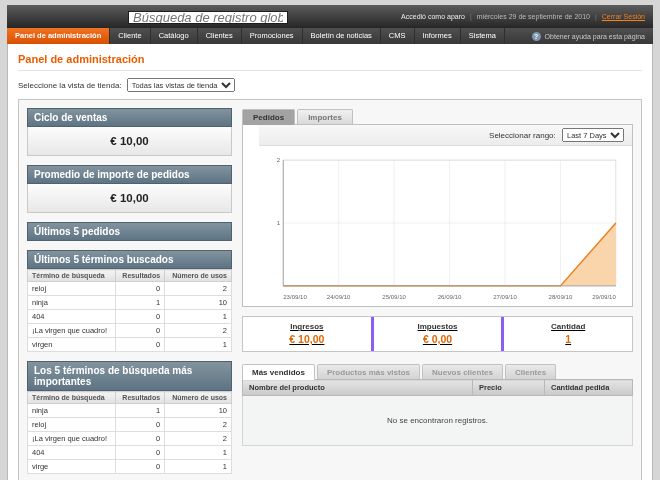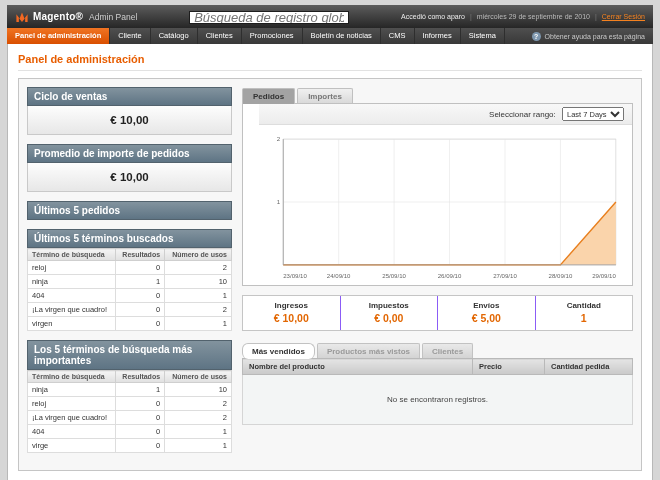--- a/index.html
+++ b/index.html
@@ -64,53 +64,46 @@
     border-radius:2px 2px 0 0; position:relative; top:1px; }
   .tab.active { background:#a3a3a3; color:#333; z-index:2; }
 
   .chart-panel { border:1px solid #c0c0c0; background:#fff; position:relative; z-index:1;padding-left:16px; }
   .chart-toolbar { background:linear-gradient(180deg,#f8f8f8,#ececec); border-bottom:1px solid #ddd;
     padding:3px 8px; text-align:right; font-size:8px; color:#333; }
   .chart-toolbar label { margin-right:4px; }
   .chart-wrap { padding:6px 8px 2px; }
   .chart-wrap svg { width:100%; display:block; font-family:"Liberation Sans",sans-serif; }
 
-  .totals-bar { margin-top:9px; border:1px solid #c5c5c5; background:#fff; display:flex; }
-  .stat { flex:1; text-align:center; padding:5px 4px 6px; border-left:1px solid #8b5cf6; }
+  .totals-bar { margin-top:9px; border:1px solid #c5c5c5; background:#fff; display:flex;text-decoration:underline; }
+  .stat { flex:1; text-align:center; padding:5px 4px 6px; border-left:3px solid #8b5cf6; }
   .stat:first-child { border-left:none; }
   .stat-label { font-size:8px; font-weight:bold; color:#333; }
   .stat-value { font-size:10.5px; font-weight:bold; color:#e26703; margin-top:2px; }
 
   .btabs-row { display:flex; gap:2px; margin-top:11px; }
   .btab { font-size:8px; font-weight:bold; padding:3px 9px; cursor:pointer; border-radius:2px 2px 0 0;
     background:linear-gradient(180deg,#e9e9e9,#d2d2d2); border:1px solid #c2c2c2; border-bottom:none; color:#9a9a9a; position:relative; top:1px;}
-  .btab.active { background:#fff; color:#333; z-index:2;border-radius:6px; }
+  .btab.active { background:#fff; color:#333; z-index:2; }
 
   .products-table { width:100%; border-collapse:collapse; position:relative; z-index:1; }
   .products-table th { background:linear-gradient(180deg,#e4e4e4,#c9c9c9); border:1px solid #b9b9b9;
     font-size:7.5px; font-weight:bold; color:#333; text-align:left; padding:3px 6px; }
   .products-table th:nth-child(2) { width:72px; }
   .products-table th:nth-child(3) { width:88px;margin-top:37px; }
   .products-table .empty-cell { background:#f3f5f5; border:1px solid #d5d5d5; text-align:center;
     font-size:8px; color:#444; padding:20px 12px; }
 </style>
 </head>
 <body>
 
 <div class="viewport">
   <div class="frame">
 
     <header class="top-header">
-      <div class="logo">
-        <svg class="logo-icon" viewBox="0 0 20 16">
-          <path d="M2 15 L2 4 L6.5 10 L10 1.5 L13.5 10 L18 4 L18 15 L14.5 15 L14.5 9.5 L10 15 L5.5 9.5 L5.5 15 Z" fill="#f26822"></path>
-        </svg>
-        <span class="logo-text">Magento®</span>
-        <span class="logo-suffix">Admin Panel</span>
-      </div>
       <div class="header-search">
         <input type="text" placeholder="Búsqueda de registro global" style="">
       </div>
       <div class="header-user">
         <span class="who">Accedió como aparo</span>
         <span class="sep">|</span>
         <span class="date">miércoles 29 de septiembre de 2010</span>
         <span class="sep">|</span>
         <a class="logout">Cerrar Sesión</a>
       </div>
@@ -131,20 +124,26 @@
       <div class="nav-help">
         <span class="help-icon">?</span>
         <span>Obtener ayuda para esta página</span>
       </div>
     </nav>
 
     <div class="content">
       <h3 class="page-title">Panel de administración</h3>
       <hr class="title-rule">
 
+      <div class="store-switcher">
+        <label>Seleccione la vista de tienda:</label>
+        <select>
+          <option>Todas las vistas de tienda</option>
+        </select>
+      </div>
 
       <div class="dashboard">
 
         <div class="left-col">
           <div class="widget">
             <div class="widget-head">Ciclo de ventas</div>
             <div class="widget-value">€ 10,00</div>
           </div>
           <div class="widget">
             <div class="widget-head">Promedio de importe de pedidos</div>
@@ -276,32 +275,29 @@
           <div class="totals-bar">
               <div class="stat">
                 <div class="stat-label">Ingresos</div>
                 <div class="stat-value">€ 10,00</div>
               </div>
               <div class="stat">
                 <div class="stat-label">Impuestos</div>
                 <div class="stat-value">€ 0,00</div>
               </div>
               <div class="stat">
-                <div class="stat-label">Envíos</div>
-                <div class="stat-value">€ 5,00</div>
-              </div>
-              <div class="stat">
                 <div class="stat-label">Cantidad</div>
                 <div class="stat-value">1</div>
               </div>
             </div>
 
           <div class="btabs-row">
               <span class="btab active">Más vendidos</span>
               <span class="btab">Productos más vistos</span>
+              <span class="btab">Nuevos clientes</span>
               <span class="btab">Clientes</span>
             </div>
 
           <table class="products-table">
             <thead>
                 <tr>
                   <th>Nombre del producto</th>
                   <th>Precio</th>
                   <th>Cantidad pedida</th>
                 </tr>

